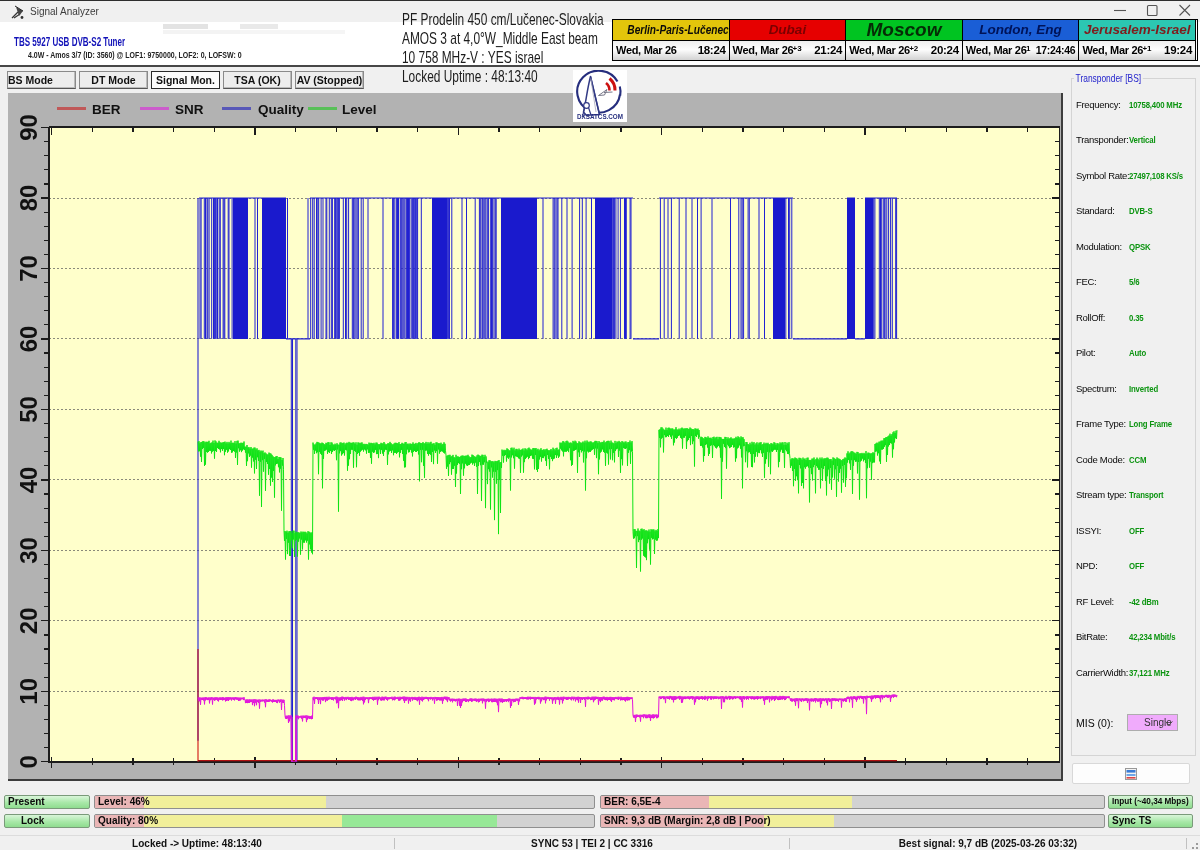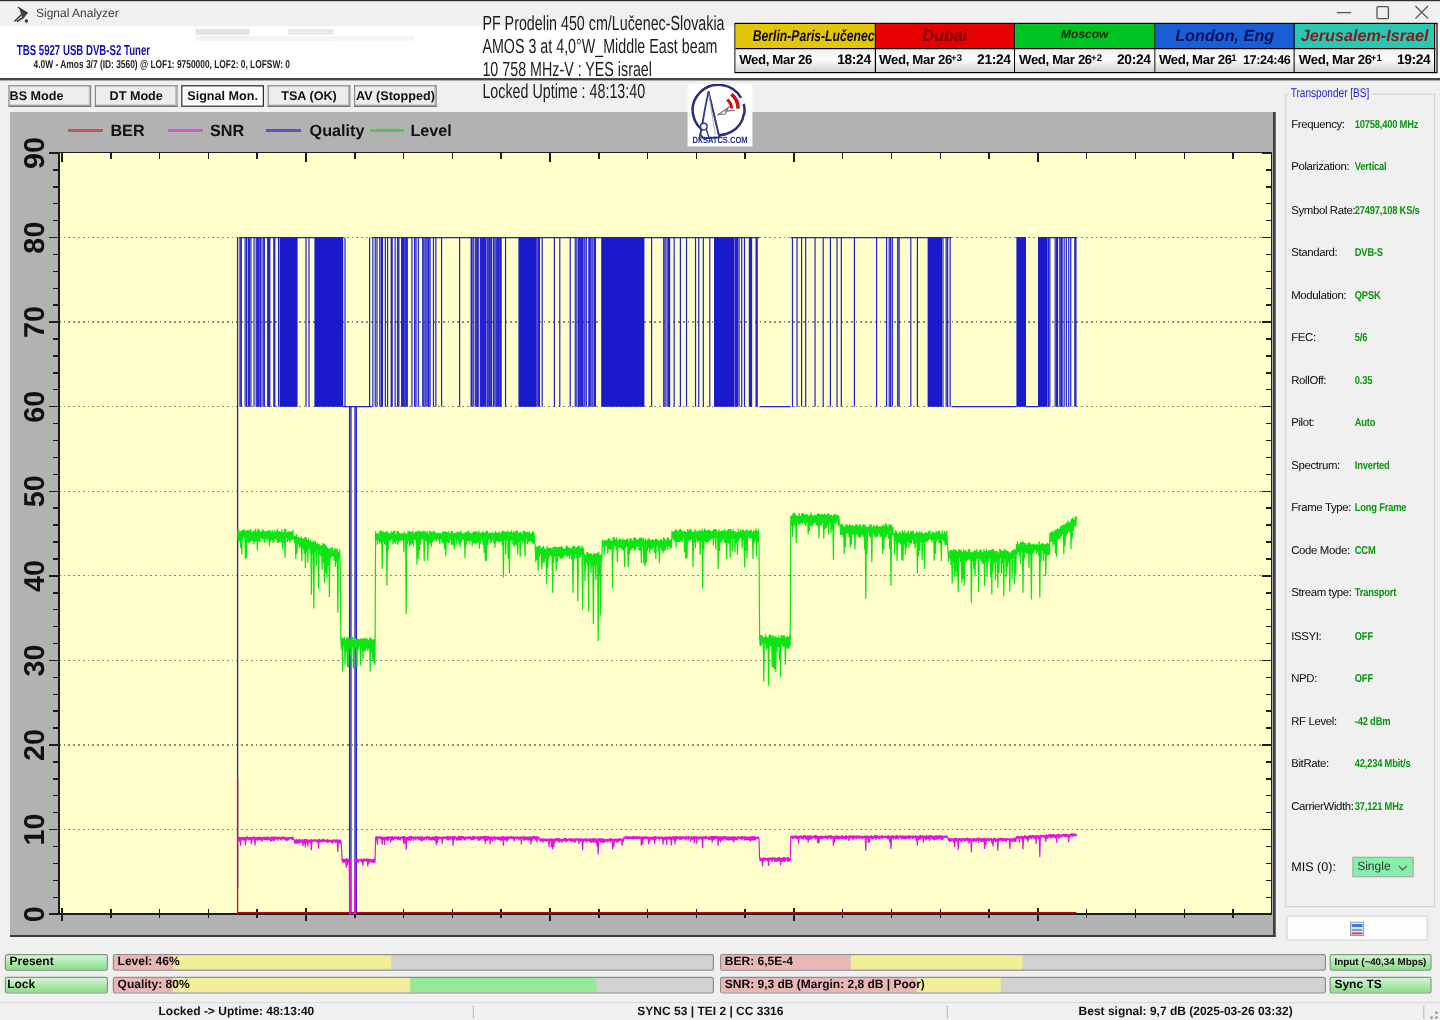--- a/index.html
+++ b/index.html
@@ -40,21 +40,21 @@
       </div>
       <div style="position:absolute;left:116.6px;top:0;width:116.6px;height:100%">
 <div style="position:absolute;inset:0 0 19.5px 0;background:#e60000;color:#7a0000;font-size:13.5px;font-weight:bold;font-style:italic;text-align:center;line-height:19px;border-right:1.6px solid #000;white-space:nowrap;overflow:visible"><span style="display:inline-block;transform:scaleX(1);transform-origin:center">Dubai</span></div>
 <div style="position:absolute;left:0;right:0;bottom:0;height:19.5px;background:linear-gradient(#efefef,#fdfdfd 45%,#d2d2d2);border-right:1.6px solid #000;border-top:1px solid #000;font-size:12px;font-weight:bold;color:#000;line-height:19px">
 <span style="position:absolute;left:3px;font-size:11px;letter-spacing:-0.3px">Wed, Mar 26</span>
           <span style="position:absolute;left:63px;top:-2px;font-size:8px;font-weight:bold">+3</span>
           <span style="position:absolute;right:3px;font-size:11.5px;letter-spacing:-0.3px">21:24</span>
         </div>
       </div>
       <div style="position:absolute;left:233.2px;top:0;width:116.6px;height:100%">
-<div style="position:absolute;inset:0 0 19.5px 0;background:#00c421;color:#062c06;font-size:10px;font-weight:bold;font-style:italic;text-align:center;line-height:19px;border-right:1.6px solid #000;white-space:nowrap;overflow:visible"><span style="display:inline-block;transform:scaleX(1);transform-origin:center">Moscow</span></div>
+<div style="position:absolute;inset:0 0 19.5px 0;background:#00c421;color:#062c06;font-size:19px;font-weight:bold;font-style:italic;text-align:center;line-height:19px;border-right:1.6px solid #000;white-space:nowrap;overflow:visible"><span style="display:inline-block;transform:scaleX(1);transform-origin:center">Moscow</span></div>
 <div style="position:absolute;left:0;right:0;bottom:0;height:19.5px;background:linear-gradient(#efefef,#fdfdfd 45%,#d2d2d2);border-right:1.6px solid #000;border-top:1px solid #000;font-size:12px;font-weight:bold;color:#000;line-height:19px">
 <span style="position:absolute;left:3px;font-size:11px;letter-spacing:-0.3px">Wed, Mar 26</span>
           <span style="position:absolute;left:63px;top:-2px;font-size:8px;font-weight:bold">+2</span>
           <span style="position:absolute;right:3px;font-size:11.5px;letter-spacing:-0.3px">20:24</span>
         </div>
       </div>
       <div style="position:absolute;left:349.8px;top:0;width:116.6px;height:100%">
 <div style="position:absolute;inset:0 0 19.5px 0;background:#1a5ed6;color:#001358;font-size:13.5px;font-weight:bold;font-style:italic;text-align:center;line-height:19px;border-right:1.6px solid #000;white-space:nowrap;overflow:visible"><span style="display:inline-block;transform:scaleX(1);transform-origin:center">London, Eng</span></div>
 <div style="position:absolute;left:0;right:0;bottom:0;height:19.5px;background:linear-gradient(#efefef,#fdfdfd 45%,#d2d2d2);border-right:1.6px solid #000;border-top:1px solid #000;font-size:12px;font-weight:bold;color:#000;line-height:19px">
 <span style="position:absolute;left:3px;font-size:11px;letter-spacing:-0.3px">Wed, Mar 26</span>
@@ -147,21 +147,21 @@
 <path d="M25.5 25.5 L34 19.5 L31.5 25 Z" fill="#fff" stroke="#778" stroke-width="1"></path>
 <path d="M31 22.5 L39.5 22" stroke="#778" stroke-width="1.1"></path>
 <path d="M36.5 8.5 a15 15 0 0 1 5.5 12" fill="none" stroke="#cc1111" stroke-width="3"></path>
 <path d="M33 13 a9.5 9.5 0 0 1 3.5 7.5" fill="none" stroke="#cc1111" stroke-width="2.6"></path>
 <text x="27" y="49" font-size="7.6" font-weight="bold" text-anchor="middle" textLength="46" lengthAdjust="spacingAndGlyphs" fill="#262e7e" font-family="'Liberation Serif',serif">DXSATCS.COM</text>
 </svg></div>
 <div style="position:absolute;left:1071px;top:78px;width:125px;height:678px;border:1px solid #d4d4d4;box-sizing:border-box"></div>
 <div style="position:absolute;left:1074px;top:72px;background:#f0f0f0;padding:0 2px;font-size:10.5px;color:#2222cc;white-space:nowrap;transform:scaleX(0.8);transform-origin:left top">Transponder [BS]</div>
 <div style="position:absolute;left:1076px;top:98.5px;font-size:9.5px;letter-spacing:-0.3px;color:#0a0a0a;white-space:nowrap">Frequency:</div>
     <div style="position:absolute;left:1129px;top:98.5px;font-size:9.5px;letter-spacing:-0.2px;font-weight:bold;color:#0b9410;white-space:nowrap;transform:scaleX(0.82);transform-origin:left top">10758,400 MHz</div>
-    <div style="position:absolute;left:1076px;top:134.0px;font-size:9.5px;letter-spacing:-0.3px;color:#0a0a0a;white-space:nowrap">Polarization:</div>
+    <div style="position:absolute;left:1076px;top:134.0px;font-size:9.5px;letter-spacing:-0.3px;color:#0a0a0a;white-space:nowrap">Transponder:</div>
     <div style="position:absolute;left:1129px;top:134.0px;font-size:9.5px;letter-spacing:-0.2px;font-weight:bold;color:#0b9410;white-space:nowrap;transform:scaleX(0.82);transform-origin:left top">Vertical</div>
     <div style="position:absolute;left:1076px;top:169.5px;font-size:9.5px;letter-spacing:-0.3px;color:#0a0a0a;white-space:nowrap">Symbol Rate:</div>
     <div style="position:absolute;left:1129px;top:169.5px;font-size:9.5px;letter-spacing:-0.2px;font-weight:bold;color:#0b9410;white-space:nowrap;transform:scaleX(0.82);transform-origin:left top">27497,108 KS/s</div>
     <div style="position:absolute;left:1076px;top:205.0px;font-size:9.5px;letter-spacing:-0.3px;color:#0a0a0a;white-space:nowrap">Standard:</div>
     <div style="position:absolute;left:1129px;top:205.0px;font-size:9.5px;letter-spacing:-0.2px;font-weight:bold;color:#0b9410;white-space:nowrap;transform:scaleX(0.82);transform-origin:left top">DVB-S</div>
     <div style="position:absolute;left:1076px;top:240.5px;font-size:9.5px;letter-spacing:-0.3px;color:#0a0a0a;white-space:nowrap">Modulation:</div>
     <div style="position:absolute;left:1129px;top:240.5px;font-size:9.5px;letter-spacing:-0.2px;font-weight:bold;color:#0b9410;white-space:nowrap;transform:scaleX(0.82);transform-origin:left top">QPSK</div>
     <div style="position:absolute;left:1076px;top:276.0px;font-size:9.5px;letter-spacing:-0.3px;color:#0a0a0a;white-space:nowrap">FEC:</div>
     <div style="position:absolute;left:1129px;top:276.0px;font-size:9.5px;letter-spacing:-0.2px;font-weight:bold;color:#0b9410;white-space:nowrap;transform:scaleX(0.82);transform-origin:left top">5/6</div>
     <div style="position:absolute;left:1076px;top:311.5px;font-size:9.5px;letter-spacing:-0.3px;color:#0a0a0a;white-space:nowrap">RollOff:</div>
@@ -180,21 +180,21 @@
     <div style="position:absolute;left:1129px;top:524.5px;font-size:9.5px;letter-spacing:-0.2px;font-weight:bold;color:#0b9410;white-space:nowrap;transform:scaleX(0.82);transform-origin:left top">OFF</div>
     <div style="position:absolute;left:1076px;top:560.0px;font-size:9.5px;letter-spacing:-0.3px;color:#0a0a0a;white-space:nowrap">NPD:</div>
     <div style="position:absolute;left:1129px;top:560.0px;font-size:9.5px;letter-spacing:-0.2px;font-weight:bold;color:#0b9410;white-space:nowrap;transform:scaleX(0.82);transform-origin:left top">OFF</div>
     <div style="position:absolute;left:1076px;top:595.5px;font-size:9.5px;letter-spacing:-0.3px;color:#0a0a0a;white-space:nowrap">RF Level:</div>
     <div style="position:absolute;left:1129px;top:595.5px;font-size:9.5px;letter-spacing:-0.2px;font-weight:bold;color:#0b9410;white-space:nowrap;transform:scaleX(0.82);transform-origin:left top">-42 dBm</div>
     <div style="position:absolute;left:1076px;top:631.0px;font-size:9.5px;letter-spacing:-0.3px;color:#0a0a0a;white-space:nowrap">BitRate:</div>
     <div style="position:absolute;left:1129px;top:631.0px;font-size:9.5px;letter-spacing:-0.2px;font-weight:bold;color:#0b9410;white-space:nowrap;transform:scaleX(0.82);transform-origin:left top">42,234 Mbit/s</div>
     <div style="position:absolute;left:1076px;top:666.5px;font-size:9.5px;letter-spacing:-0.3px;color:#0a0a0a;white-space:nowrap">CarrierWidth:</div>
     <div style="position:absolute;left:1129px;top:666.5px;font-size:9.5px;letter-spacing:-0.2px;font-weight:bold;color:#0b9410;white-space:nowrap;transform:scaleX(0.82);transform-origin:left top">37,121 MHz</div>
     <div style="position:absolute;left:1076px;top:716.5px;font-size:10.5px;color:#0a0a0a">MIS (0):</div>
-    <div style="position:absolute;left:1127px;top:714px;width:51px;height:17px;background:#86efac;border:1px solid #adadad;box-sizing:border-box;font-size:10px;color:#333;line-height:15px;padding-left:3px">Single<svg width="8" height="5" viewBox="0 0 8 5" style="position:absolute;right:4px;top:6px">
+    <div style="position:absolute;left:1127px;top:714px;width:51px;height:17px;background:#f0abfc;border:1px solid #adadad;box-sizing:border-box;font-size:10px;color:#333;line-height:15px;padding-left:16px">Single<svg width="8" height="5" viewBox="0 0 8 5" style="position:absolute;right:4px;top:6px">
         <path d="M0.5 0.5 L4 4 L7.5 0.5" stroke="#555" fill="none"></path>
       </svg></div>
 <div style="position:absolute;left:1072px;top:763px;width:118px;height:21px;background:#fdfdfd;border:1px solid #d8d8d8;border-radius:2px;box-sizing:border-box">
 <svg width="12" height="12" viewBox="0 0 12 12" style="position:absolute;left:52px;top:4px">
         <rect x="0.5" y="0.5" width="11" height="11" fill="#f4f4f4" stroke="#999"></rect>
         <rect x="1.5" y="2" width="9" height="2.6" fill="#3a7bd5"></rect>
         <rect x="1.5" y="6" width="9" height="2" fill="#6ea6e8"></rect>
         <rect x="1.5" y="9" width="9" height="1.6" fill="#d44"></rect>
       </svg>
     </div>
@@ -203,21 +203,21 @@
       <div style="position:absolute;left:0px;top:0;width:49px;height:100%;background:#eab6b6"></div>
       <div style="position:absolute;left:49px;top:0;width:182px;height:100%;background:#f1ef9a"></div>
 <div style="position:absolute;left:3px;top:0;font-size:10px;font-weight:bold;color:#0a0a0a;line-height:12.5px;white-space:nowrap">Level: 46%</div>
     </div>
     <div style="position:absolute;left:600px;top:795px;width:505px;height:14px;background:#d2d2d2;border:1px solid #8f8f8f;border-radius:2px;box-sizing:border-box;overflow:hidden">
       <div style="position:absolute;left:0px;top:0;width:108px;height:100%;background:#eab6b6"></div>
       <div style="position:absolute;left:108px;top:0;width:143px;height:100%;background:#f1ef9a"></div>
 <div style="position:absolute;left:3px;top:0;font-size:10px;font-weight:bold;color:#0a0a0a;line-height:12.5px;white-space:nowrap">BER: 6,5E-4</div>
     </div>
     <div style="position:absolute;left:1108px;top:795px;width:85px;height:14px;background:linear-gradient(#d9f5d9,#a8e8a8 55%,#8fdc8f);border:1px solid #7a9a7a;border-radius:2px;box-sizing:border-box;font-size:8.2px;font-weight:bold;color:#0a0a0a;line-height:12px;padding-left:3px;white-space:nowrap;overflow:hidden">Input (~40,34 Mbps)</div>
-    <div style="position:absolute;left:4px;top:814px;width:86px;height:14px;background:linear-gradient(#d9f5d9,#a8e8a8 55%,#8fdc8f);border:1px solid #7a9a7a;border-radius:2px;box-sizing:border-box;font-size:10px;font-weight:bold;color:#0a0a0a;line-height:12px;padding-left:1px;white-space:nowrap;overflow:hidden">Lock</div>
+    <div style="position:absolute;left:4px;top:814px;width:86px;height:14px;background:linear-gradient(#d9f5d9,#a8e8a8 55%,#8fdc8f);border:1px solid #7a9a7a;border-radius:2px;box-sizing:border-box;font-size:10px;font-weight:bold;color:#0a0a0a;line-height:12px;padding-left:16px;white-space:nowrap;overflow:hidden">Lock</div>
     <div style="position:absolute;left:94px;top:814px;width:501px;height:14px;background:#d2d2d2;border:1px solid #8f8f8f;border-radius:2px;box-sizing:border-box;overflow:hidden">
       <div style="position:absolute;left:0px;top:0;width:49px;height:100%;background:#eab6b6"></div>
       <div style="position:absolute;left:49px;top:0;width:198px;height:100%;background:#f1ef9a"></div>
       <div style="position:absolute;left:247px;top:0;width:155px;height:100%;background:#97e897"></div>
 <div style="position:absolute;left:3px;top:0;font-size:10px;font-weight:bold;color:#0a0a0a;line-height:12.5px;white-space:nowrap">Quality: 80%</div>
     </div>
     <div style="position:absolute;left:600px;top:814px;width:505px;height:14px;background:#d2d2d2;border:1px solid #8f8f8f;border-radius:2px;box-sizing:border-box;overflow:hidden">
       <div style="position:absolute;left:0px;top:0;width:163px;height:100%;background:#eab6b6"></div>
       <div style="position:absolute;left:163px;top:0;width:70px;height:100%;background:#f1ef9a"></div>
 <div style="position:absolute;left:3px;top:0;font-size:10px;font-weight:bold;color:#0a0a0a;line-height:12.5px;white-space:nowrap">SNR: 9,3 dB (Margin: 2,8 dB | Poor)</div>

